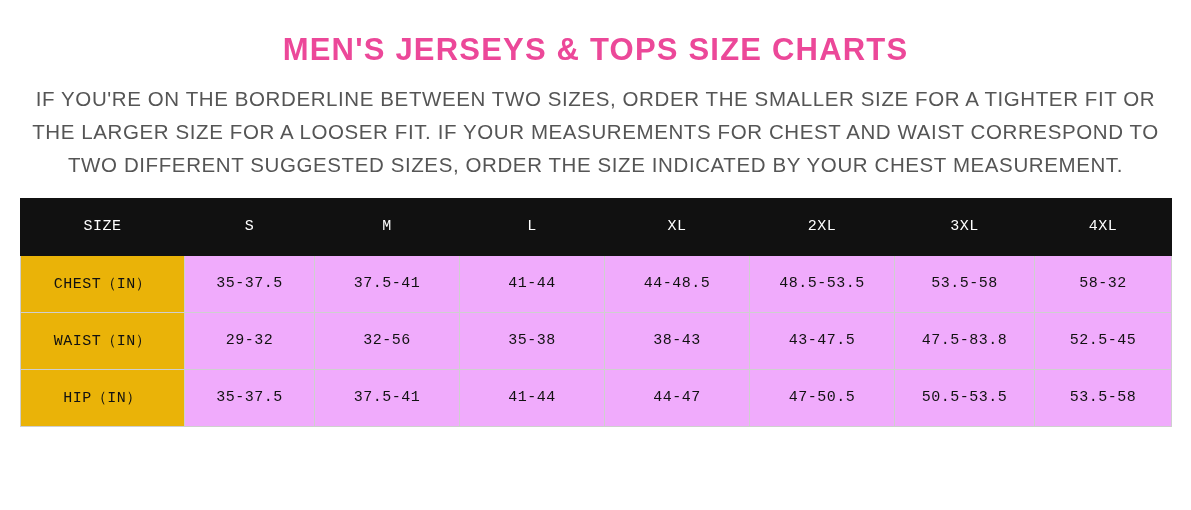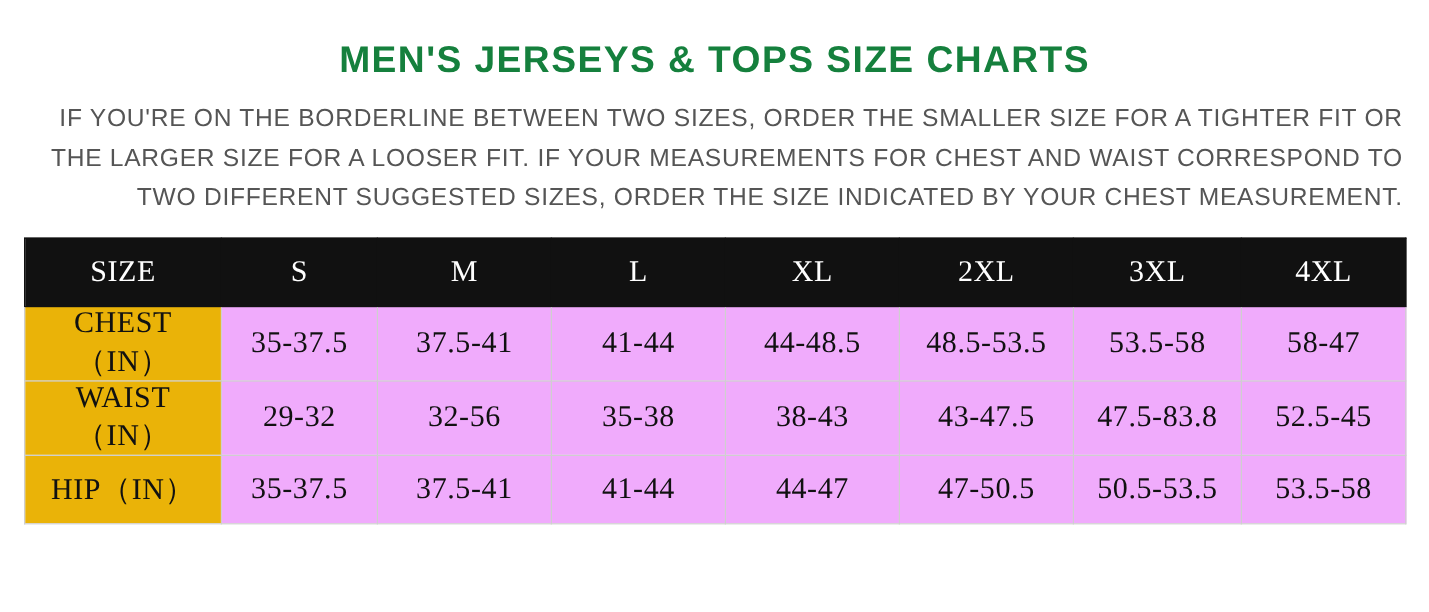--- a/index.html
+++ b/index.html
@@ -20,48 +20,48 @@
     box-sizing: border-box;
     padding: 0 20px;
     position: relative;
   }
   .title {
     text-align: center;
     font-family: "Liberation Sans", sans-serif;
     font-weight: bold;
     font-size: 31px;
     letter-spacing: 1.2px;
-    color: #15803d;
+    color: #ec4899;
     margin: 0;
     padding-top: 32px;
     padding-bottom: 8px;
     white-space: nowrap;
   }
   .intro {
     font-family: "Liberation Sans", sans-serif;
     font-size: 20.5px;
     line-height: 1.62;
     color: #555555;
     letter-spacing: 0.6px;
-    text-align: right;
+    text-align: center;
     margin: 0;
     padding: 6px 2px 10px 2px;
   }
   table.size-chart {
     border-collapse: collapse;
     width: 1151px;
     margin: 6px 0 0 0;
     table-layout: fixed;
   }
   table.size-chart th,
   table.size-chart td {
     border: 1px solid #cfcfcf;
     text-align: center;
-    font-family: Liberation Serif, serif;
-    font-size: 25px;
+    font-family: Liberation Mono, monospace;
+    font-size: 15px;
     letter-spacing: 0.5px;
     height: 57px;
     padding: 0 4px;
     box-sizing: border-box;
   }
   table.size-chart thead th {
     background: #111111;
     color: #ffffff;
     font-weight: normal;
     border: 1px solid #111111;
@@ -118,21 +118,21 @@
     </thead>
     <tbody>
       <tr>
         <td class="row-label">CHEST（IN）</td>
         <td>35-37.5</td>
         <td>37.5-41</td>
         <td>41-44</td>
         <td>44-48.5</td>
         <td>48.5-53.5</td>
         <td>53.5-58</td>
-        <td>58-47</td>
+        <td>58-32</td>
       </tr>
       <tr>
         <td class="row-label">WAIST（IN）</td>
         <td>29-32</td>
         <td>32-56</td>
         <td>35-38</td>
         <td>38-43</td>
         <td>43-47.5</td>
         <td>47.5-83.8</td>
         <td>52.5-45</td>

